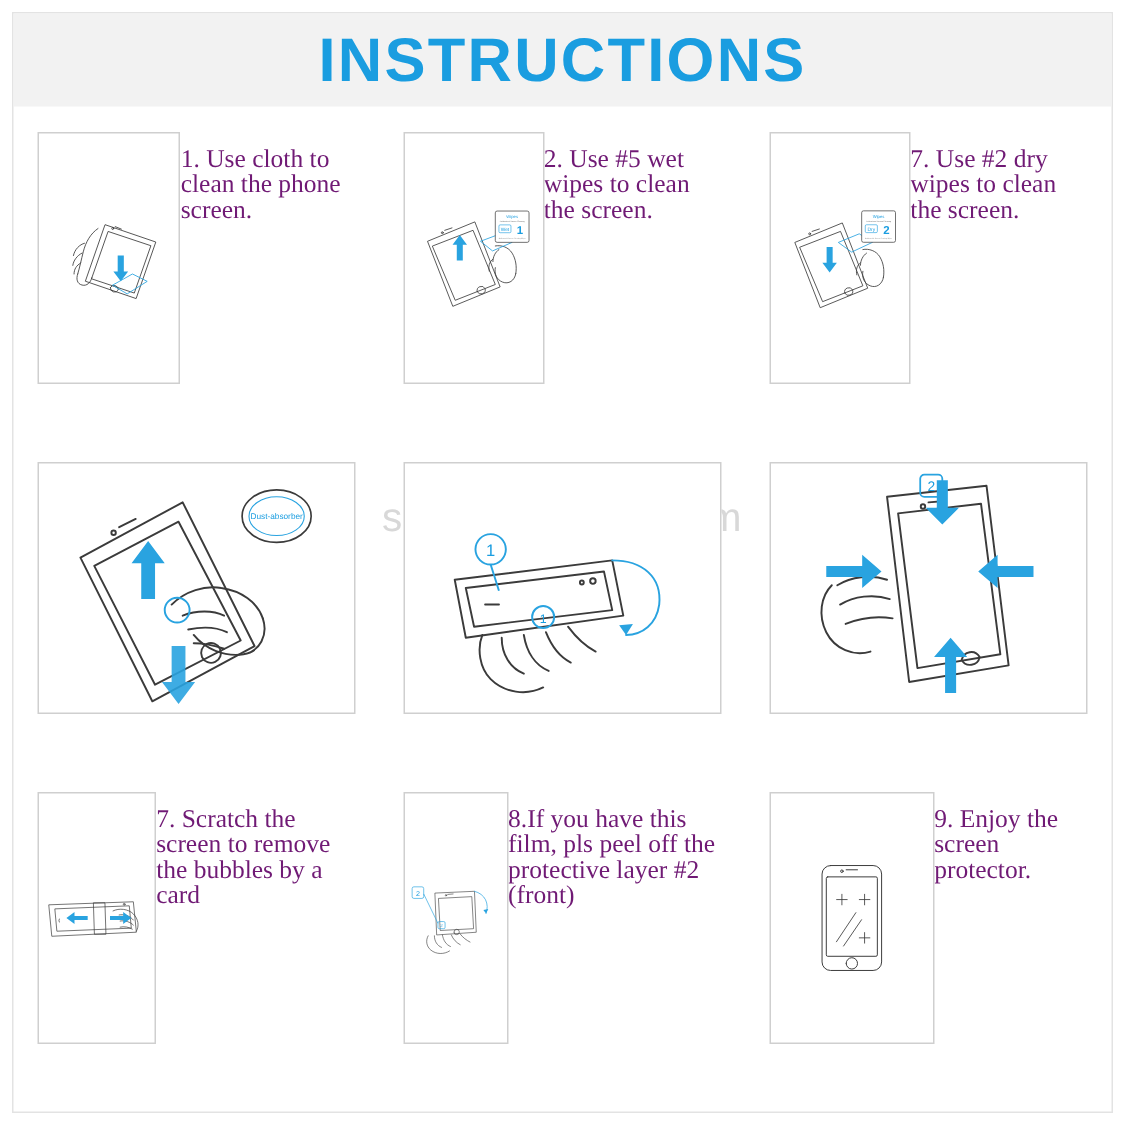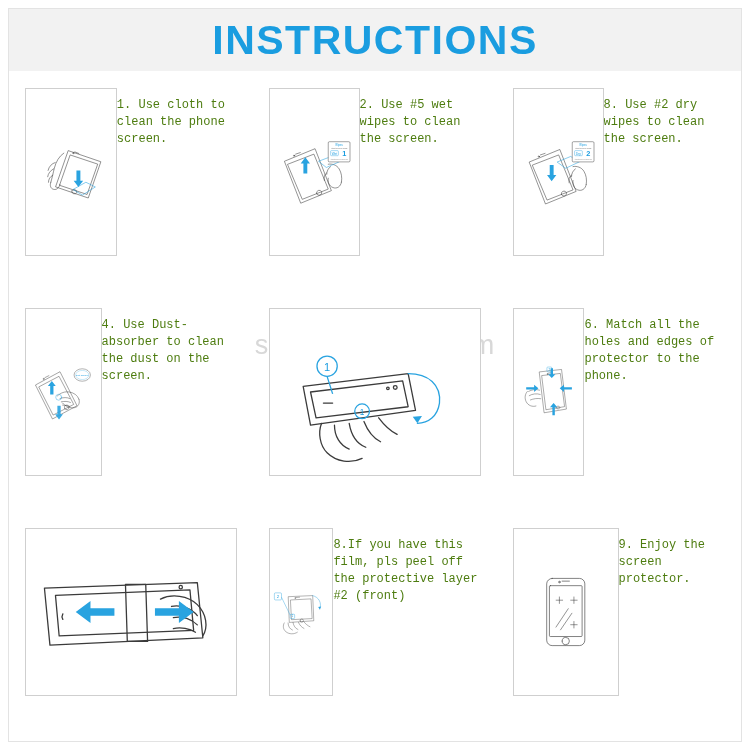--- a/index.html
+++ b/index.html
@@ -69,24 +69,24 @@
     position: relative;
     width: 100%;
     height: 168px;
     border: 1px solid #cfcfcf;
     box-sizing: border-box;
     background: #fff;
     overflow: hidden;
   }
   .caption {
     margin-top: 9px;
-    font-size: 12px;
+    font-size: 17px;
     line-height: 17px;
-    color: #4d7c0f;
-    font-family: Liberation Mono, monospace;
+    color: #701a75;
+    font-family: Liberation Serif, serif;
   }
   .watermark {
     position: absolute;
     left: 0;
     top: 330px;
     width: 750px;
     text-align: center;
     font-size: 27px;
     color: #d8d8d8;
     letter-spacing: 1px;
@@ -193,21 +193,21 @@
             <rect x="0" y="0" width="56" height="52" rx="3" fill="#ffffff" stroke="#3b3b3b" stroke-width="1.2"></rect>
             <text x="28" y="12" font-size="7" fill="#1a9de0" text-anchor="middle" font-family="Liberation Sans, sans-serif">Wipes</text>
             <text x="28" y="19" font-size="3.2" fill="#6b6b6b" text-anchor="middle" font-family="Liberation Sans, sans-serif">Antibacterial Screen Cleaning</text>
             <rect x="6" y="23" width="20" height="13" rx="2" fill="#ffffff" stroke="#1a9de0" stroke-width="1"></rect>
             <text x="16" y="33" font-size="8" fill="#1a9de0" text-anchor="middle" font-family="Liberation Sans, sans-serif">Dry</text>
             <text x="41" y="38" font-size="19" fill="#1a9de0" text-anchor="middle" font-family="Liberation Sans, sans-serif" font-weight="bold">2</text>
             <text x="28" y="46" font-size="2.8" fill="#8a8a8a" text-anchor="middle" font-family="Liberation Sans, sans-serif">Antibacterial Screen Cleaning Wipes</text>
           </g>
         </svg>
       </div>
-      <div class="caption">8. Use #2 dry wipes to clean the screen.</div>
+      <div class="caption">7. Use #2 dry wipes to clean the screen.</div>
     </div>
 
     <div class="cell">
       <div class="panel">
         <svg viewBox="0 0 228 168" width="100%" height="100%">
           <g fill="none" stroke="#3b3b3b" stroke-width="1.4" stroke-linecap="round" stroke-linejoin="round">
             <path d="M30 62 L104 22 L156 126 L82 166 Z"></path>
             <path d="M40 68 L101 36 L146 122 L84 154 Z"></path>
             <circle cx="54" cy="44" r="1.6"></circle>
             <path d="M58 40 L70 34"></path>
@@ -225,21 +225,20 @@
             <path d="M96 126 h10 v26 h7 l-12 16 l-12 -16 h7 z" opacity="0.9"></path>
           </g>
 
           <g transform="translate(146,10)">
             <ellipse cx="26" cy="22" rx="25" ry="19" fill="#ffffff" stroke="#3b3b3b" stroke-width="1.2"></ellipse>
             <ellipse cx="26" cy="22" rx="20" ry="14" fill="none" stroke="#29a3e0" stroke-width="0.8"></ellipse>
             <text x="26" y="24" font-size="6" fill="#1a9de0" text-anchor="middle" font-family="Liberation Sans, sans-serif">Dust-absorber</text>
           </g>
         </svg>
       </div>
-      <div class="caption">4. Use Dust-absorber to clean the dust on the screen.</div>
     </div>
 
     <div class="cell">
       <div class="panel">
         <svg viewBox="0 0 228 168" width="100%" height="100%">
           <g fill="none" stroke="#3b3b3b" stroke-width="1.4" stroke-linecap="round" stroke-linejoin="round">
 
             <path d="M36 78 L150 64 L158 104 L44 120 Z"></path>
             <path d="M44 84 L144 72 L150 100 L50 112 Z"></path>
             <circle cx="136" cy="79" r="2"></circle>
@@ -286,21 +285,20 @@
             <path d="M198 58 h-26 v-8 l-14 12 l14 12 v-8 h26 z" transform="translate(-8,10)"></path>
             <path d="M126 160 v-26 h-8 l12 -14 l12 14 h-8 v26 z"></path>
             <path d="M126 6 v20 h-8 l12 12 l12 -12 h-8 v-20 z" transform="translate(-6,0)"></path>
           </g>
           <g fill="none" stroke="#29a3e0" stroke-width="1.3">
             <rect x="108" y="2" width="16" height="16" rx="3"></rect>
           </g>
           <text x="116" y="14" font-size="10" fill="#1a9de0" text-anchor="middle" font-family="Liberation Sans, sans-serif">2</text>
         </svg>
       </div>
-      <div class="caption">6. Match all the holes and edges of protector to the phone.</div>
     </div>
 
     <div class="cell">
       <div class="panel">
         <svg viewBox="0 0 228 168" width="100%" height="100%">
           <g fill="none" stroke="#3b3b3b" stroke-width="1.4" stroke-linecap="round" stroke-linejoin="round">
 
             <path d="M20 58 L186 52 L192 112 L26 120 Z"></path>
             <path d="M32 66 L178 60 L182 104 L36 110 Z"></path>
             <circle cx="168" cy="57" r="1.8"></circle>
@@ -312,20 +310,21 @@
             <path d="M158 78 C168 76 180 80 186 88"></path>
             <path d="M160 90 C170 88 180 92 186 98"></path>
             <path d="M160 102 C168 100 178 102 184 106"></path>
           </g>
           <g fill="#29a3e0" stroke="none">
             <path d="M96 80 h-26 v-8 l-16 12 l16 12 v-8 h26 z"></path>
             <path d="M140 80 h26 v-8 l16 12 l-16 12 v-8 h-26 z"></path>
           </g>
         </svg>
       </div>
+      <div class="caption">7. Scratch the screen to remove the bubbles by a card</div>
     </div>
 
     <div class="cell">
       <div class="panel">
         <svg viewBox="0 0 228 168" width="100%" height="100%">
           <g fill="none" stroke="#3b3b3b" stroke-width="1.4" stroke-linecap="round" stroke-linejoin="round">
 
             <path d="M68 28 L156 24 L160 116 L72 122 Z"></path>
             <path d="M76 40 L150 36 L154 108 L80 112 Z"></path>
             <circle cx="92" cy="33" r="1.6"></circle>

